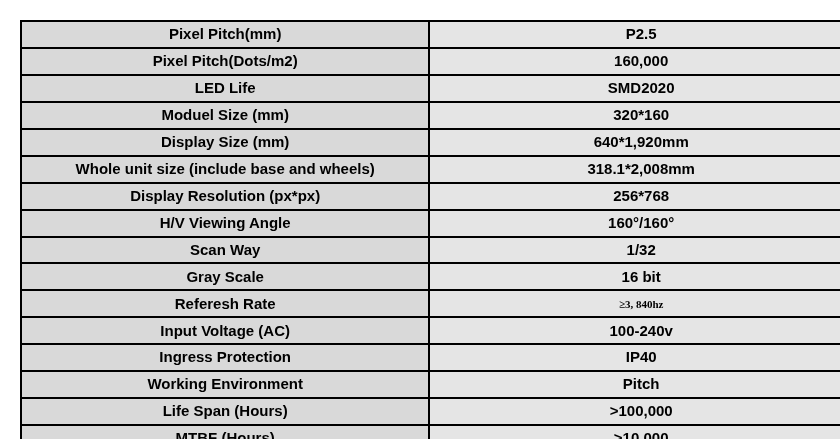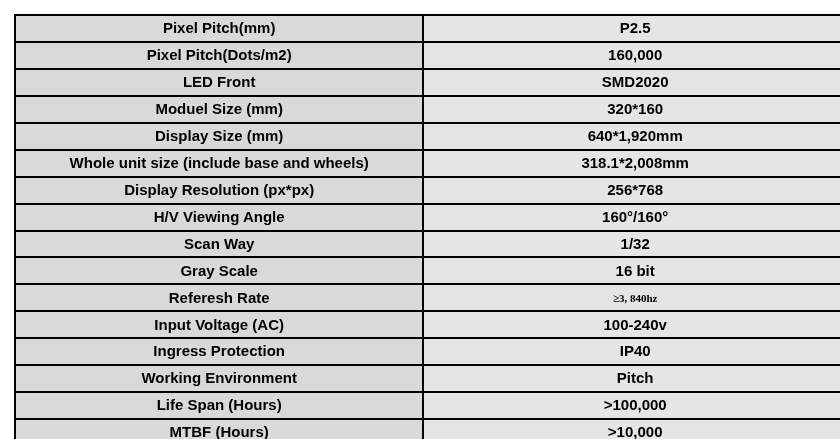--- a/index.html
+++ b/index.html
@@ -10,21 +10,21 @@
   body {
     width: 840px;
     height: 439px;
     font-family: "Liberation Sans", sans-serif;
     color: #000000;
   }
   .table-wrap {
     box-sizing: border-box;
     width: 676px;
     height: 439px;
-    padding: 14px;
+    padding: 20px;
   }
   table.spec-table {
     width: 834px;
     height: 433px;
     border-collapse: collapse;
     table-layout: fixed;
     border: 2px solid #000000;
   }
   table.spec-table td {
     border: 2px solid #000000;
@@ -59,21 +59,21 @@
     <tbody>
       <tr>
         <td class="spec-label">Pixel Pitch(mm)</td>
         <td class="spec-value">P2.5</td>
       </tr>
       <tr>
         <td class="spec-label">Pixel Pitch(Dots/m2)</td>
         <td class="spec-value">160,000</td>
       </tr>
       <tr>
-        <td class="spec-label">LED Front</td>
+        <td class="spec-label">LED Life</td>
         <td class="spec-value">SMD2020</td>
       </tr>
       <tr>
         <td class="spec-label">Moduel Size (mm)</td>
         <td class="spec-value">320*160</td>
       </tr>
       <tr>
         <td class="spec-label">Display Size (mm)</td>
         <td class="spec-value">640*1,920mm</td>
       </tr>

